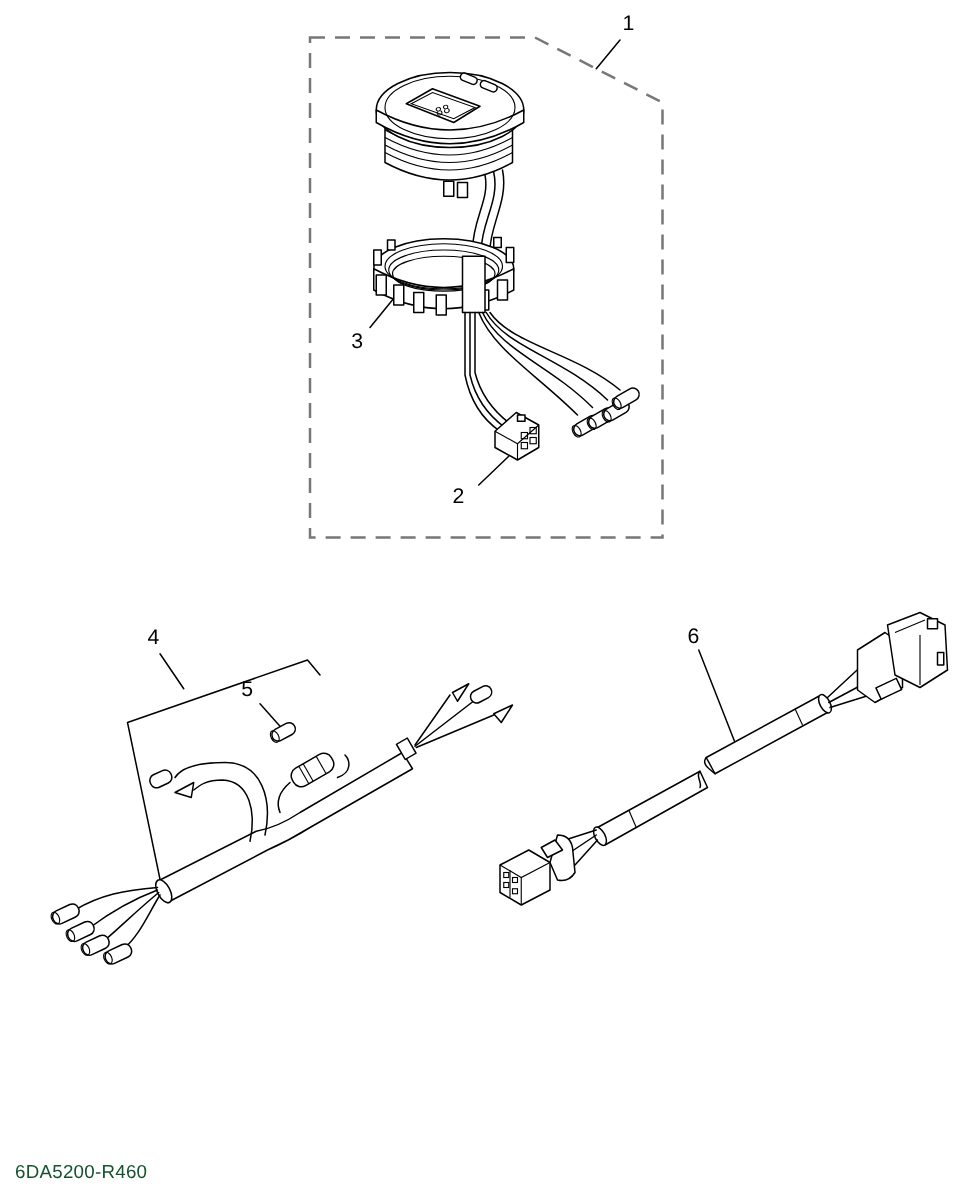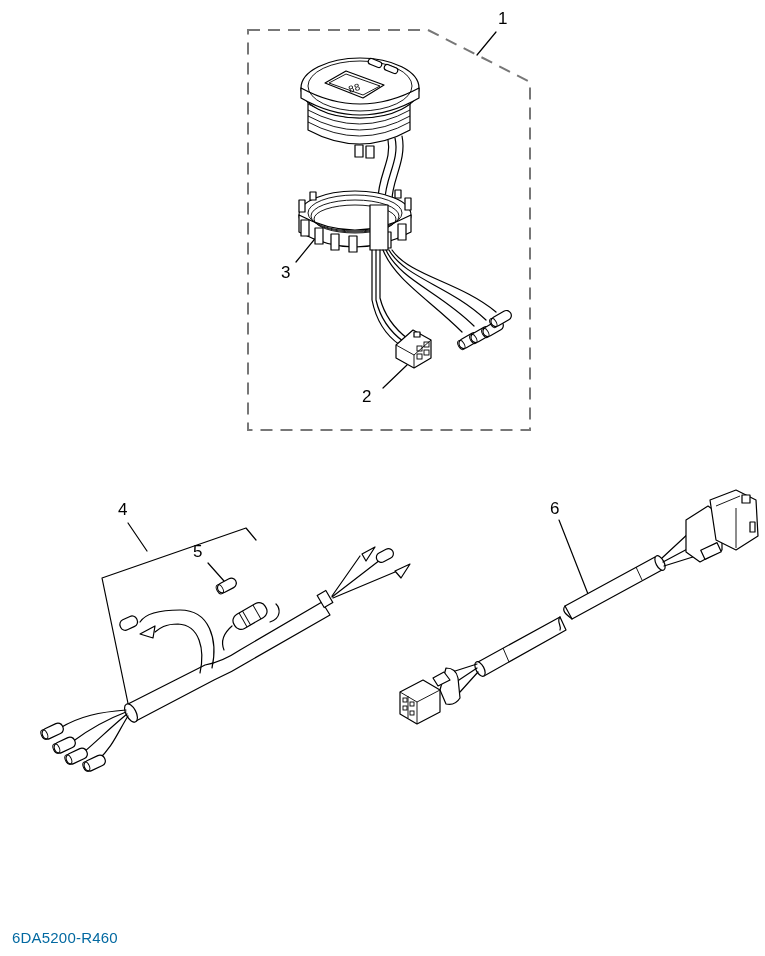--- a/index.html
+++ b/index.html
@@ -1,20 +1,20 @@
 <!DOCTYPE html>
 <html><head>
 <meta charset="utf-8">
 <style>
   html, body { margin: 0; padding: 0; background: #ffffff; }
   body { width: 765px; height: 956px; position: relative; overflow: hidden;
          font-family: "Liberation Sans", "DejaVu Sans", sans-serif; }
   #diagram { position: absolute; left: 0; top: 0; width: 765px; height: 956px; }
   .callout { position: absolute; font-size: 17px; color: #000; line-height: 1; }
-  .footer-code { position: absolute; left: 12px; top: 929px; font-size: 15px; color: #0369a1; letter-spacing: 0.2px; }
+  .footer-code { position: absolute; left: 12px; top: 929px; font-size: 15px; color: #14532d; letter-spacing: 0.2px; }
   svg .ln { fill: none; stroke: #000; stroke-width: 1.2; stroke-linecap: round; stroke-linejoin: round; }
   svg .thin { fill: none; stroke: #000; stroke-width: 0.9; }
   svg .fillw { fill: #fff; stroke: #000; stroke-width: 1.2; stroke-linejoin: round; }
   svg .dash { fill: none; stroke: #777; stroke-width: 2; stroke-dasharray: 12 8; }
 </style>
 </head>
 <body>
 
 <svg id="diagram" viewBox="0 0 765 956" xmlns="http://www.w3.org/2000/svg">
 

